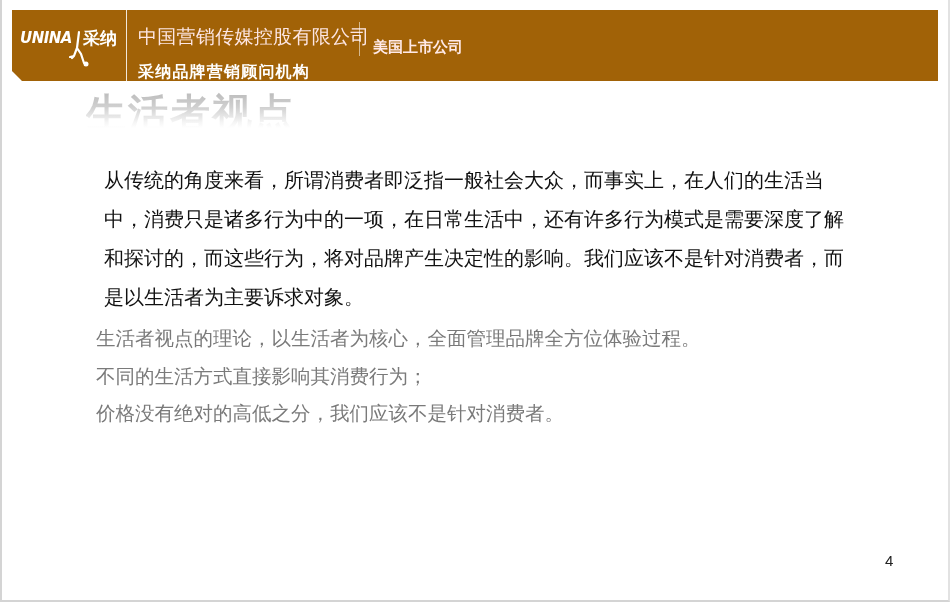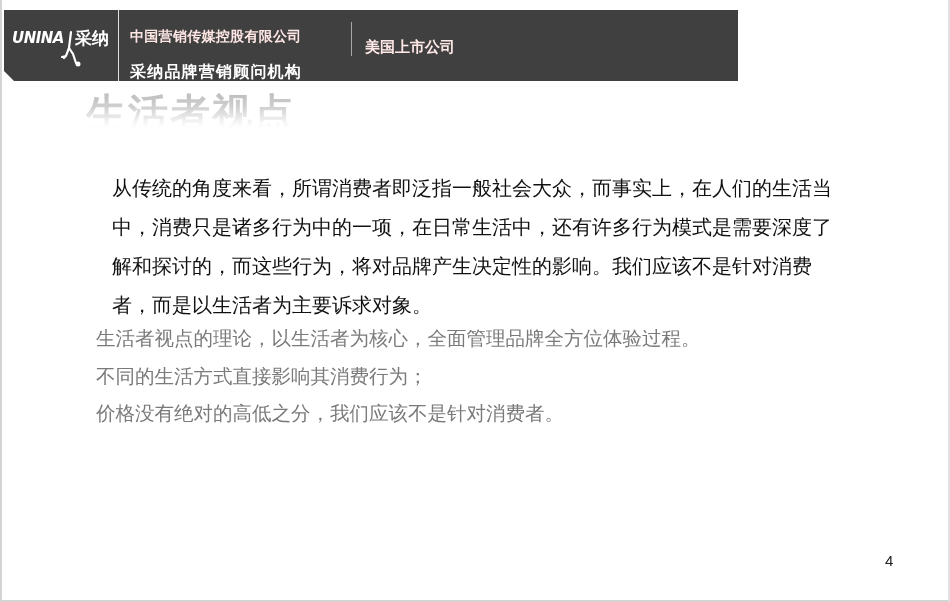--- a/index.html
+++ b/index.html
@@ -21,25 +21,25 @@
       height: 600px;
       border-left: 2px solid #d4d4d4;
       border-bottom: 2px solid #d4d4d4;
       border-right: 2px solid #e2e2e2;
       box-sizing: border-box;
       width: 950px;
       height: 602px;
     }
     .banner {
       position: absolute;
-      left: 4px;
+      left: 12px;
       top: 10px;
-      width: 734px;
+      width: 926px;
       height: 71px;
-      background: #404040;
+      background: #a16207;
       box-shadow: 0 1px 1px rgba(0,0,0,0.12);
       clip-path: polygon(0 0, 100% 0, 100% 100%, 10px 100%, 0 calc(100% - 10px));
     }
     .logo {
       position: absolute;
       left: 8px;
       top: 16px;
       width: 110px;
       height: 45px;
       color: #ffffff;
@@ -79,24 +79,23 @@
     .divider-main { left: 114px; height: 71px; }
     .divider-small { left: 347px; top: 12px; height: 34px; background: rgba(255,255,255,0.55); }
     .company {
       position: absolute;
       left: 126px;
       top: 17px;
       color: #ffffff;
       line-height: 19px;
     }
     .company-line1 {
-      font-size: 14px;
+      font-size: 19px;
       color: #fde6e4;
       letter-spacing: 0.3px;
-      font-weight: bold;
     }
     .company-line2 {
       font-size: 16px;
       font-weight: bold;
       color: #ffffff;
       letter-spacing: 1.2px;
       margin-top: 16px;
     }
     .listed {
       position: absolute;
@@ -126,21 +125,21 @@
     .body-main {
       position: absolute;
       left: 96px;
       top: 153px;
       width: 770px;
       font-size: 20px;
       line-height: 39px;
       color: #111111;
     }
     .body-main p {
-      margin: 16px;
+      margin: 8px;
     }
     .points {
       position: absolute;
       left: 96px;
       top: 320px;
       width: 780px;
       font-size: 19.5px;
       line-height: 37.5px;
       color: #7a7a7a;
     }

